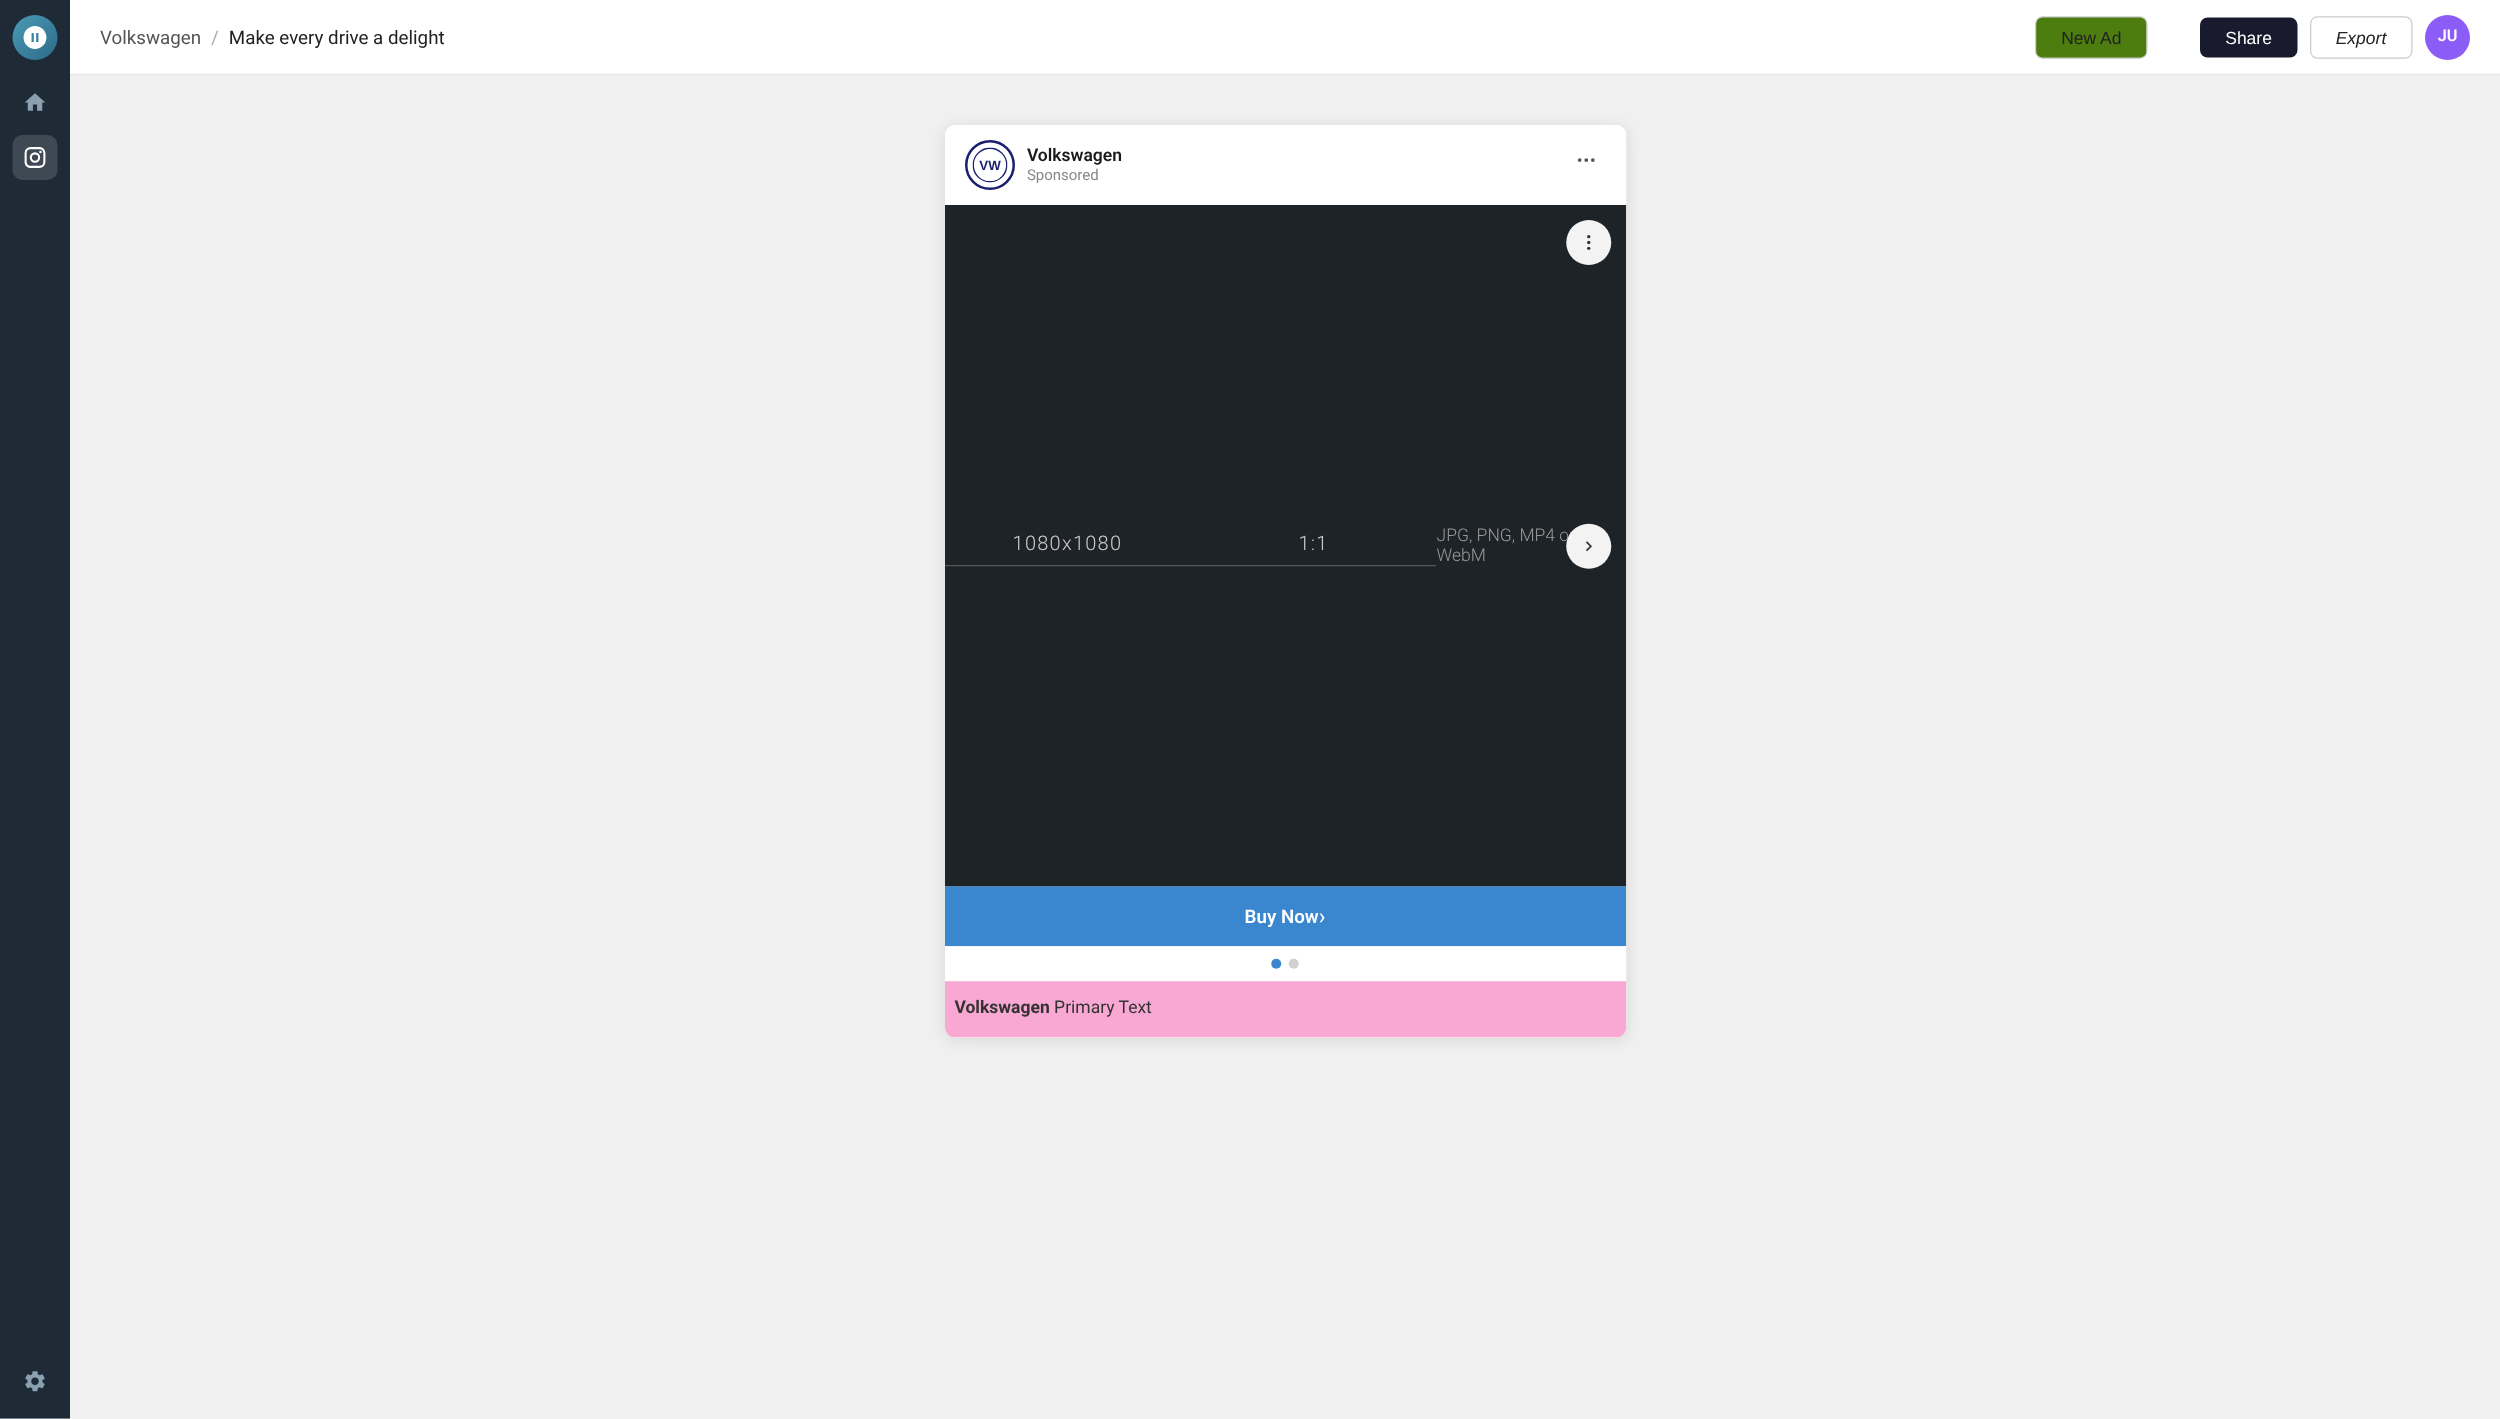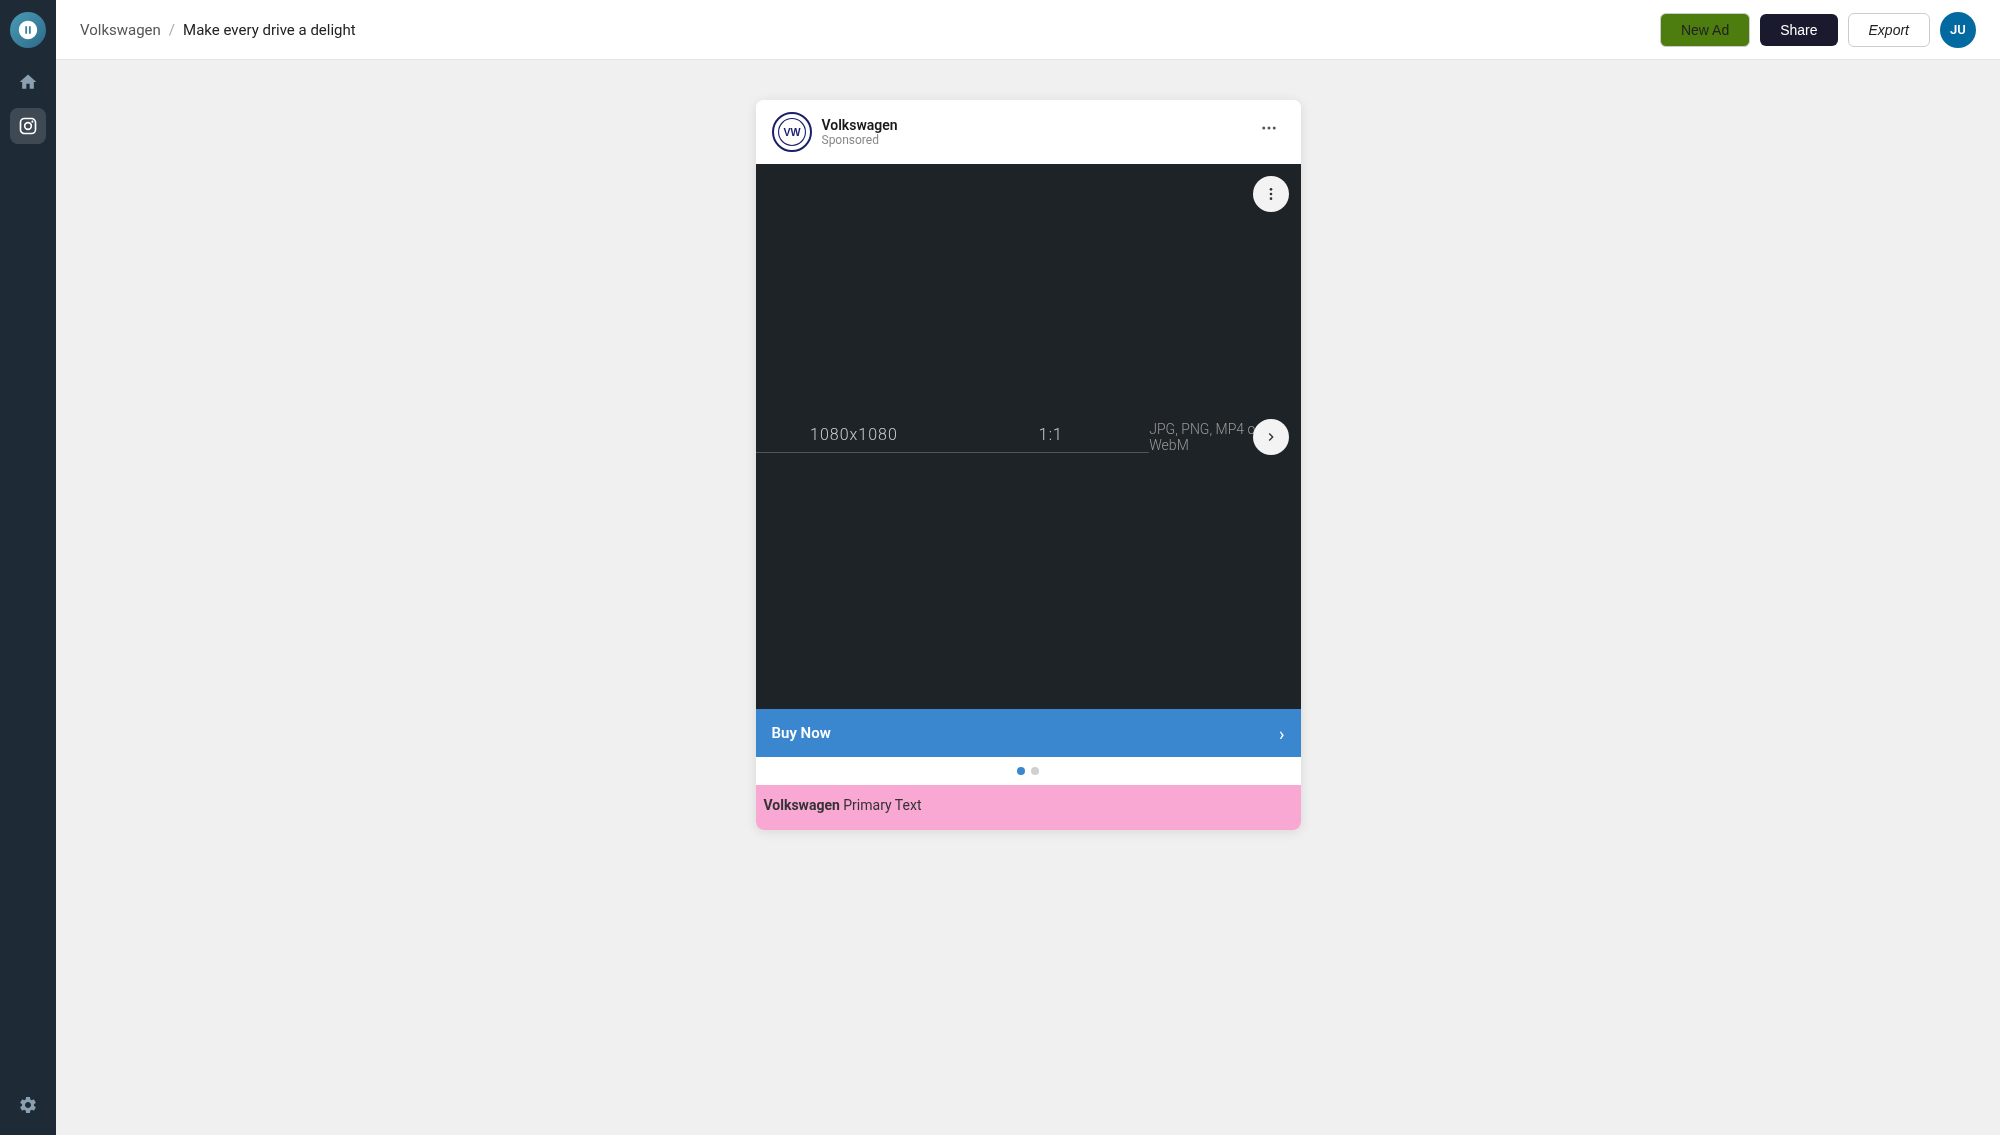--- a/index.html
+++ b/index.html
@@ -125,37 +125,38 @@
     }
     .btn-share {
       padding: 8px 20px;
       border: none;
       border-radius: 6px;
       background: #1a1a2e;
       color: white;
       font-size: 14px;
       font-weight: 500;
       cursor: pointer;
+      margin-left: 32px;
     }
     .btn-export {
       padding: 8px 20px;
       border: 1.5px solid #ccc;
       border-radius: 6px;
       background: white;
       color: #222;
       font-size: 14px;
       font-weight: 500;
       cursor: pointer;
       font-style: italic;
     }
     .avatar {
       width: 36px;
       height: 36px;
       border-radius: 50%;
-      background: #0369a1;
+      background: #8b5cf6;
       color: white;
       display: flex;
       align-items: center;
       justify-content: center;
       font-size: 13px;
       font-weight: 600;
       cursor: pointer;
     }
 
     
@@ -300,21 +301,21 @@
       justify-content: center;
       cursor: pointer;
       color: #333;
     }
 
     
     .cta-bar {
       background: #3a87d0;
       display: flex;
       align-items: center;
-      justify-content: space-between;
+      justify-content: center;
       padding: 0 16px;
       height: 48px;
       cursor: pointer;
     }
     .cta-label {
       color: white;
       font-size: 15px;
       font-weight: 600;
     }
     .cta-arrow {

